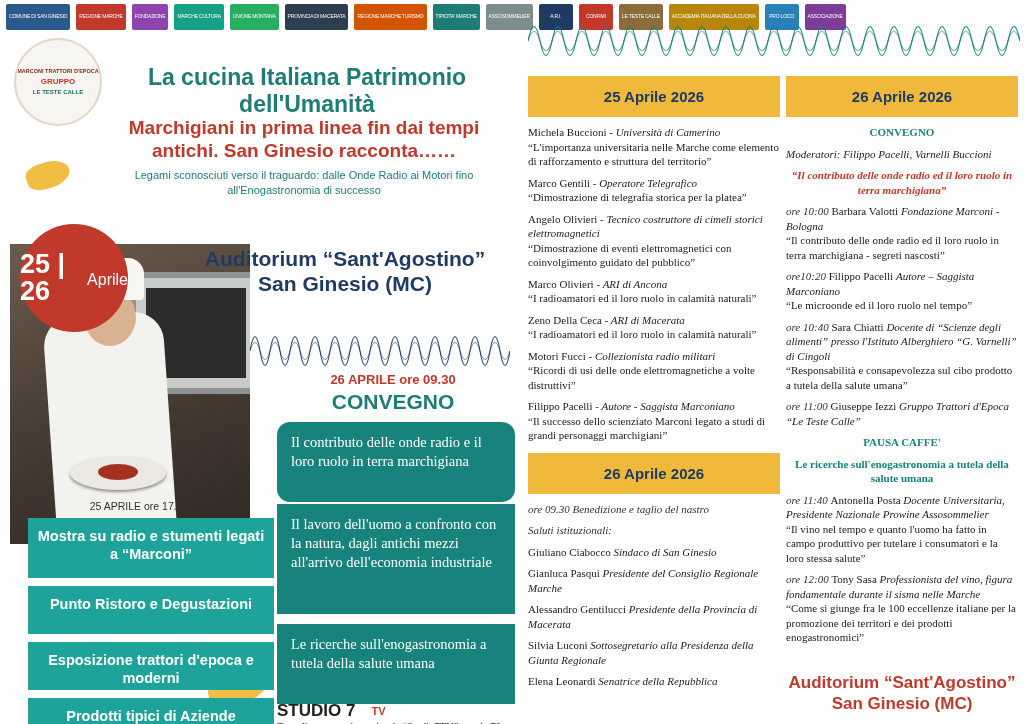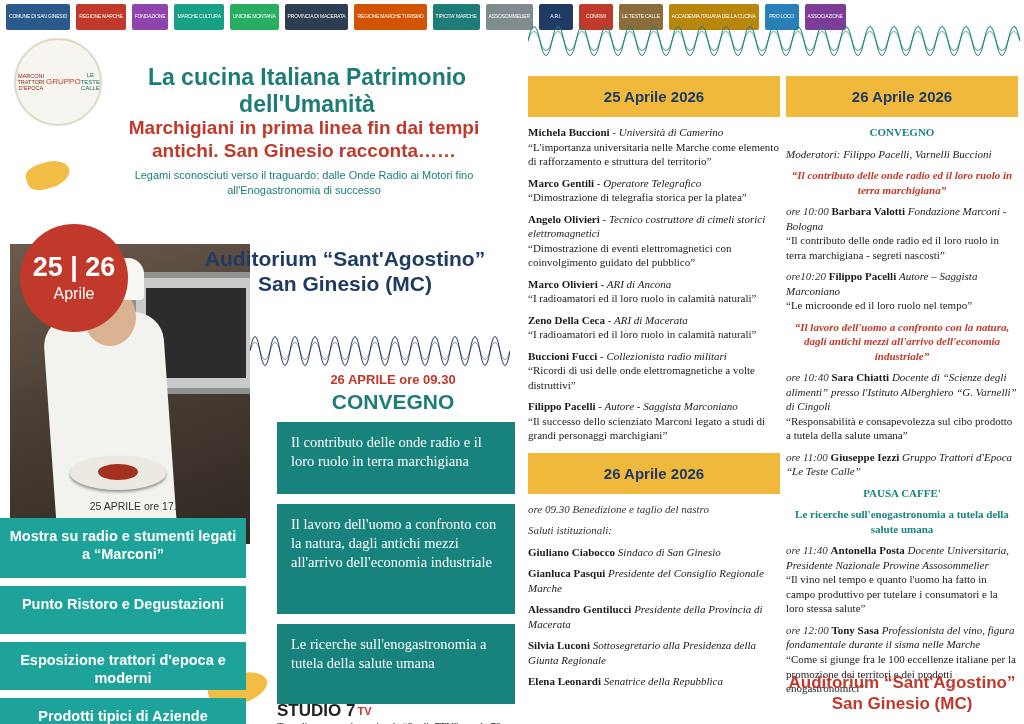--- a/index.html
+++ b/index.html
@@ -24,23 +24,23 @@
     text-align:center;line-height:1.05;padding:1px 3px;box-sizing:border-box;
     letter-spacing:-0.2px;
   }
 
   
   .left{position:absolute;left:0;top:34px;width:520px;height:690px;}
 
   .roundlogo{
     position:absolute;left:14px;top:4px;width:84px;height:84px;border-radius:50%;
     background:#f7f5ef;border:2px solid #e0d7c4;
-    display:flex;flex-direction:row;align-items:center;justify-content:center;
+    display:flex;flex-direction:column;align-items:center;justify-content:center;
     text-align:center;font-family:"Liberation Sans",sans-serif;
-    font-size:6px;color:#8a2a13;line-height:1.15;font-weight:normal;
+    font-size:6px;color:#8a2a13;line-height:1.15;font-weight:bold;
     overflow:hidden;
   }
   .roundlogo .rl-top{color:#8a2a13;font-size:5.5px;}
   .roundlogo .rl-mid{color:#c0392b;font-size:8px;margin:3px 0;}
   .roundlogo .rl-bot{color:#1b6f63;font-size:6px;}
 
   h1.title{
     position:absolute;left:104px;top:22px;width:390px;margin:8px;
     font-family:"Liberation Sans",sans-serif;
     font-size:23px;font-weight:bold;color:#1d7d76;text-align:center;line-height:1.18;
@@ -57,22 +57,22 @@
   }
 
   .venue{
     position:absolute;left:190px;top:212px;width:310px;
     font-family:"Liberation Sans",sans-serif;font-weight:bold;color:#1f3b63;
     font-size:21px;text-align:center;line-height:1.2;
   }
 
   .datebadge{
     position:absolute;left:20px;top:190px;width:108px;height:108px;border-radius:50%;
-    background:#c0392b;color:#fff;display:flex;flex-direction:column;
-    align-items:center;justify-content:center;font-family:"Liberation Sans",sans-serif;
+    background:#c0392b;color:#fff;display:flex;flex-direction:row;
+    align-items:center;justify-content:flex-end;font-family:"Liberation Sans",sans-serif;
   }
   .datebadge .dd{font-size:27px;font-weight:bold;line-height:1;}
   .datebadge .mm{font-size:16px;margin-top:4px;}
 
   .chefphoto{
     position:absolute;left:10px;top:210px;width:240px;height:300px;
     background:linear-gradient(160deg,#6d5c4d 0%,#4b3f36 45%,#2f2722 100%);
     overflow:hidden;
   }
   .chef-body{
@@ -108,55 +108,55 @@
     position:absolute;left:278px;top:356px;width:230px;text-align:center;
     font-family:"Liberation Sans",sans-serif;color:#1d7d76;font-weight:bold;font-size:21px;
   }
 
   .tealbox{
     position:absolute;left:277px;background:#18837c;color:#fff;
     font-family:"Liberation Serif",serif;font-size:14.5px;line-height:1.3;
     padding:11px 14px;box-sizing:border-box;width:238px;
   }
   .greenbar{
-    position:absolute;left:0;background:#1ea39a;color:#fff;
+    position:absolute;left:28px;background:#1ea39a;color:#fff;
     font-family:"Liberation Sans",sans-serif;font-weight:bold;
     font-size:14.5px;line-height:1.25;text-align:center;
     padding:9px 6px;box-sizing:border-box;width:246px;
   }
   .mostra-date{
     position:absolute;left:16px;top:466px;width:246px;text-align:center;
     font-family:"Liberation Sans",sans-serif;font-size:10.5px;color:#333;
   }
 
   .studio7{
     position:absolute;left:277px;top:660px;width:110px;height:34px;
     font-family:"Liberation Sans",sans-serif;font-weight:bold;font-size:17px;color:#222;
     display:flex;align-items:center;
   }
-  .studio7 .tv{color:#c0392b;font-size:11px;margin-left:2px;}
+  .studio7 .tv{color:#c0392b;font-size:11px;margin-left:16px;}
   .studio-note{
     position:absolute;left:277px;top:686px;width:240px;
     font-family:"Liberation Serif",serif;font-size:10.5px;color:#222;line-height:1.3;
   }
 
   .brush{position:absolute;width:44px;height:26px;background:#f0b93b;border-radius:40% 60% 55% 45%;transform:rotate(-18deg);opacity:.95;}
 
   
   .col{position:absolute;top:34px;font-family:"Liberation Serif",serif;color:#1b1b1b;}
   .colmid{left:528px;width:252px;}
   .colright{left:786px;width:232px;}
 
   .daybar{
     background:#f0b93b;color:#1f3b63;font-family:"Liberation Sans",sans-serif;
     font-weight:bold;font-size:15px;text-align:center;padding:12px 0;margin-bottom:8px;
   }
   .entry{font-size:11px;line-height:1.32;margin-bottom:7px;}
   .ore{font-style:italic;color:#333;}
-  .nm{font-weight:bold;}
+  .nm{font-weight:normal;}
   .role{font-style:italic;}
   .quote{display:block;}
   .red{color:#c0392b;font-weight:bold;font-style:italic;}
   .teal{color:#18837c;font-weight:bold;}
   .center{text-align:center;}
   .wave-right{position:absolute;left:528px;top:10px;width:492px;height:62px;}
 
   .finalvenue{
     position:absolute;left:786px;top:672px;width:232px;text-align:center;
     font-family:"Liberation Sans",sans-serif;font-weight:bold;color:#c0392b;
@@ -233,21 +233,21 @@
     <svg class="wave-left" viewBox="0 0 260 70" preserveAspectRatio="none">
       <g stroke="#1f3b63" fill="none" stroke-width="1">
         <path d="M0,35 Q5,6 10,35 T20,35 T30,35 T40,35 T50,35 T60,35 T70,35 T80,35 T90,35 T100,35 T110,35 T120,35 T130,35 T140,35 T150,35 T160,35 T170,35 T180,35 T190,35 T200,35 T210,35 T220,35 T230,35 T240,35 T250,35 T260,35"></path>
         <path d="M0,35 Q5,18 10,35 T20,35 T30,35 T40,35 T50,35 T60,35 T70,35 T80,35 T90,35 T100,35 T110,35 T120,35 T130,35 T140,35 T150,35 T160,35 T170,35 T180,35 T190,35 T200,35 T210,35 T220,35 T230,35 T240,35 T250,35 T260,35" opacity=".55"></path>
       </g>
     </svg>
 
     <div class="convday">26 APRILE ore 09.30</div>
     <div class="convtitle">CONVEGNO</div>
 
-    <div class="tealbox" style="top:388px;height:72px;">Il contributo delle onde radio e il loro ruolo in terra marchigiana</div>
+    <div class="tealbox" style="top:388px;height:80px;border-radius:13px;">Il contributo delle onde radio e il loro ruolo in terra marchigiana</div>
     <div class="tealbox" style="top:470px;height:110px;">Il lavoro dell'uomo a confronto con la natura, dagli antichi mezzi all'arrivo dell'economia industriale</div>
     <div class="tealbox" style="top:590px;height:80px;">Le ricerche sull'enogastronomia a tutela della salute umana</div>
 
     <div class="mostra-date">25 APRILE ore 17.00</div>
     <div class="greenbar" style="top:484px;height:60px;">Mostra su radio e stumenti legati a “Marconi”</div>
     <div class="greenbar" style="top:552px;height:48px;">Punto Ristoro e Degustazioni</div>
     <div class="greenbar" style="top:608px;height:48px;">Esposizione trattori d'epoca e moderni</div>
     <div class="greenbar" style="top:664px;height:48px;">Prodotti tipici di Aziende marchigiane</div>
 
     <div class="studio7">
@@ -259,21 +259,21 @@
 
   <div class="col colmid">
     <div style="height:42px;"></div>
     <div class="daybar">25  Aprile 2026</div>
     <div id="day1-list">
         <div class="entry"><span class="nm">Michela Buccioni </span><span class="role">- Università di Camerino</span><span class="quote">“L'importanza universitaria nelle Marche come elemento di rafforzamento e struttura del territorio”</span></div>
         <div class="entry"><span class="nm">Marco Gentili </span><span class="role">- Operatore Telegrafico</span><span class="quote">“Dimostrazione di telegrafia storica per la platea”</span></div>
         <div class="entry"><span class="nm">Angelo Olivieri </span><span class="role">- Tecnico costruttore di cimeli storici elettromagnetici</span><span class="quote">“Dimostrazione di eventi elettromagnetici con coinvolgimento guidato del pubblico”</span></div>
         <div class="entry"><span class="nm">Marco Olivieri </span><span class="role">- ARI di Ancona</span><span class="quote">“I radioamatori ed il loro ruolo in calamità naturali”</span></div>
         <div class="entry"><span class="nm">Zeno Della Ceca </span><span class="role">- ARI di Macerata</span><span class="quote">“I radioamatori ed il loro ruolo in calamità naturali”</span></div>
-        <div class="entry"><span class="nm">Buccioni Fucci </span><span class="role">- Collezionista radio militari</span><span class="quote">“Ricordi di usi delle onde elettromagnetiche a volte distruttivi”</span></div>
+        <div class="entry"><span class="nm">Motori Fucci </span><span class="role">- Collezionista radio militari</span><span class="quote">“Ricordi di usi delle onde elettromagnetiche a volte distruttivi”</span></div>
         <div class="entry"><span class="nm">Filippo Pacelli </span><span class="role">- Autore - Saggista Marconiano</span><span class="quote">“Il successo dello scienziato Marconi legato a studi di grandi personaggi marchigiani”</span></div>
       </div>
 
     <div class="daybar" style="margin-top:10px;">26  Aprile 2026</div>
     <div class="entry ore">ore 09.30 Benedizione e taglio del nastro</div>
     <div class="entry ore">Saluti istituzionali:</div>
     <div id="saluti-list">
         <div class="entry"><span class="nm">Giuliano Ciabocco </span><span class="role">Sindaco di San Ginesio</span></div>
         <div class="entry"><span class="nm">Gianluca Pasqui </span><span class="role">Presidente del Consiglio Regionale Marche</span></div>
         <div class="entry"><span class="nm">Alessandro Gentilucci </span><span class="role">Presidente della Provincia di Macerata</span></div>
@@ -284,21 +284,20 @@
 
   <div class="col colright">
     <div style="height:42px;"></div>
     <div class="daybar">26  Aprile 2026</div>
     <div class="entry teal center">CONVEGNO</div>
     <div class="entry" style="font-style:italic">Moderatori: Filippo Pacelli, Varnelli Buccioni</div>
     <div class="entry red center">“Il contributo delle onde radio ed il loro ruolo in terra marchigiana”</div>
     <div id="right-list-1">
         <div class="entry"><span class="ore">ore 10:00 </span><span class="nm">Barbara Valotti </span><span class="role">Fondazione Marconi - Bologna</span><span class="quote">“Il contributo delle onde radio ed il loro ruolo in terra marchigiana - segreti nascosti”</span></div>
         <div class="entry"><span class="ore">ore10:20 </span><span class="nm">Filippo Pacelli </span><span class="role">Autore – Saggista Marconiano</span><span class="quote">“Le microonde ed il loro ruolo nel tempo”</span></div>
-        <div class="entry red center">“Il lavoro dell'uomo a confronto con la natura, dagli antichi mezzi all'arrivo dell'economia industriale”</div>
         <div class="entry"><span class="ore">ore 10:40 </span><span class="nm">Sara Chiatti </span><span class="role">Docente di “Scienze degli alimenti” presso l'Istituto Alberghiero “G. Varnelli” di Cingoli</span><span class="quote">“Responsabilità e consapevolezza sul cibo prodotto a tutela della salute umana”</span></div>
         <div class="entry"><span class="ore">ore 11:00 </span><span class="nm">Giuseppe Iezzi </span><span class="role">Gruppo Trattori d'Epoca “Le Teste Calle”</span></div>
       </div>
     <div class="entry teal center">PAUSA CAFFE'</div>
     <div class="entry teal center">Le ricerche sull'enogastronomia a tutela della salute umana</div>
     <div id="right-list-2">
         <div class="entry"><span class="ore">ore 11:40 </span><span class="nm">Antonella Posta </span><span class="role">Docente Universitaria, Presidente Nazionale Prowine Assosommelier</span><span class="quote">“Il vino nel tempo e quanto l'uomo ha fatto in campo produttivo per tutelare i consumatori e la loro stessa salute”</span></div>
         <div class="entry"><span class="ore">ore 12:00 </span><span class="nm">Tony Sasa </span><span class="role">Professionista del vino, figura fondamentale durante il sisma nelle Marche</span><span class="quote">“Come si giunge fra le 100 eccellenze italiane per la promozione dei territori e dei prodotti enogastronomici”</span></div>
       </div>
 

